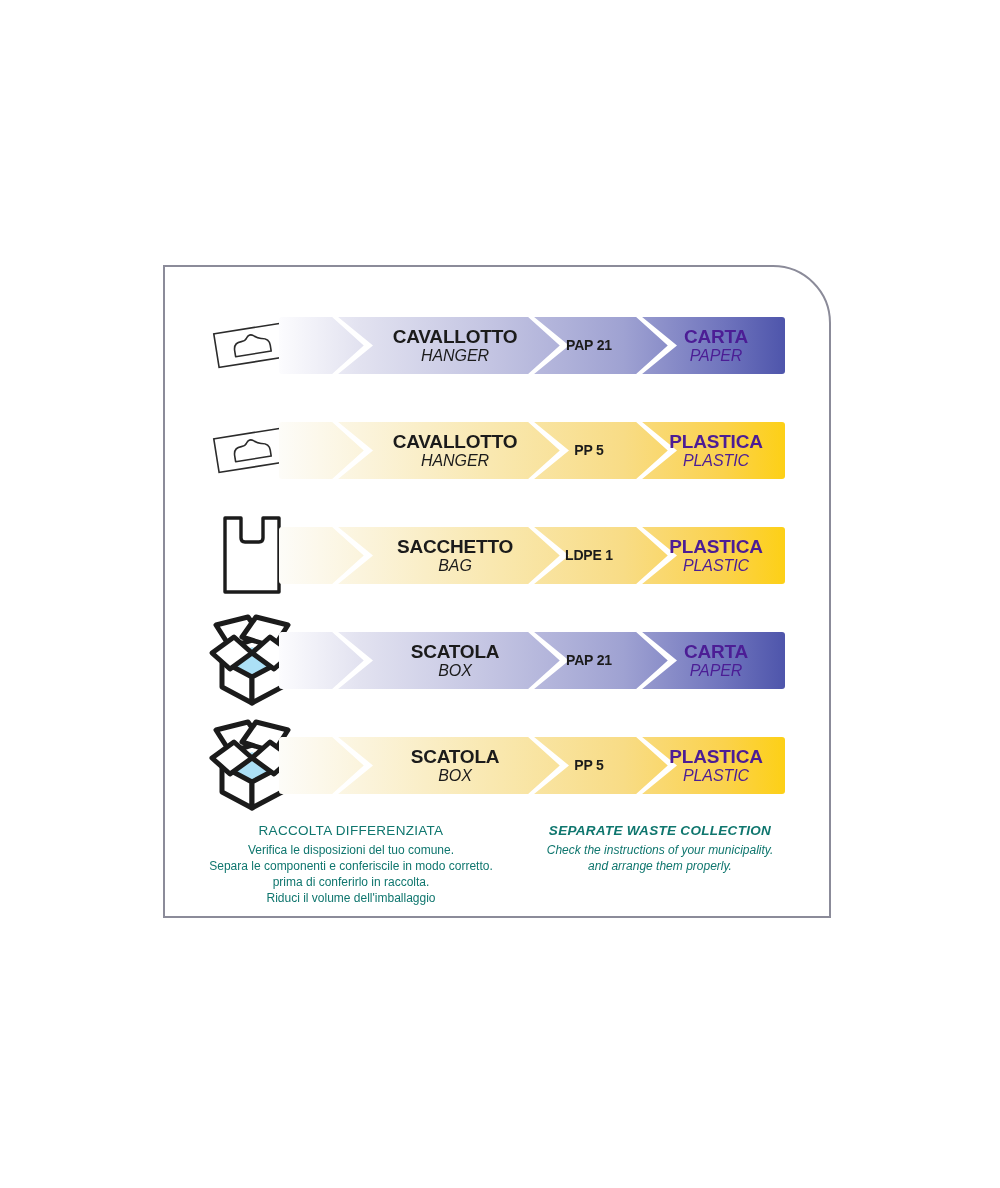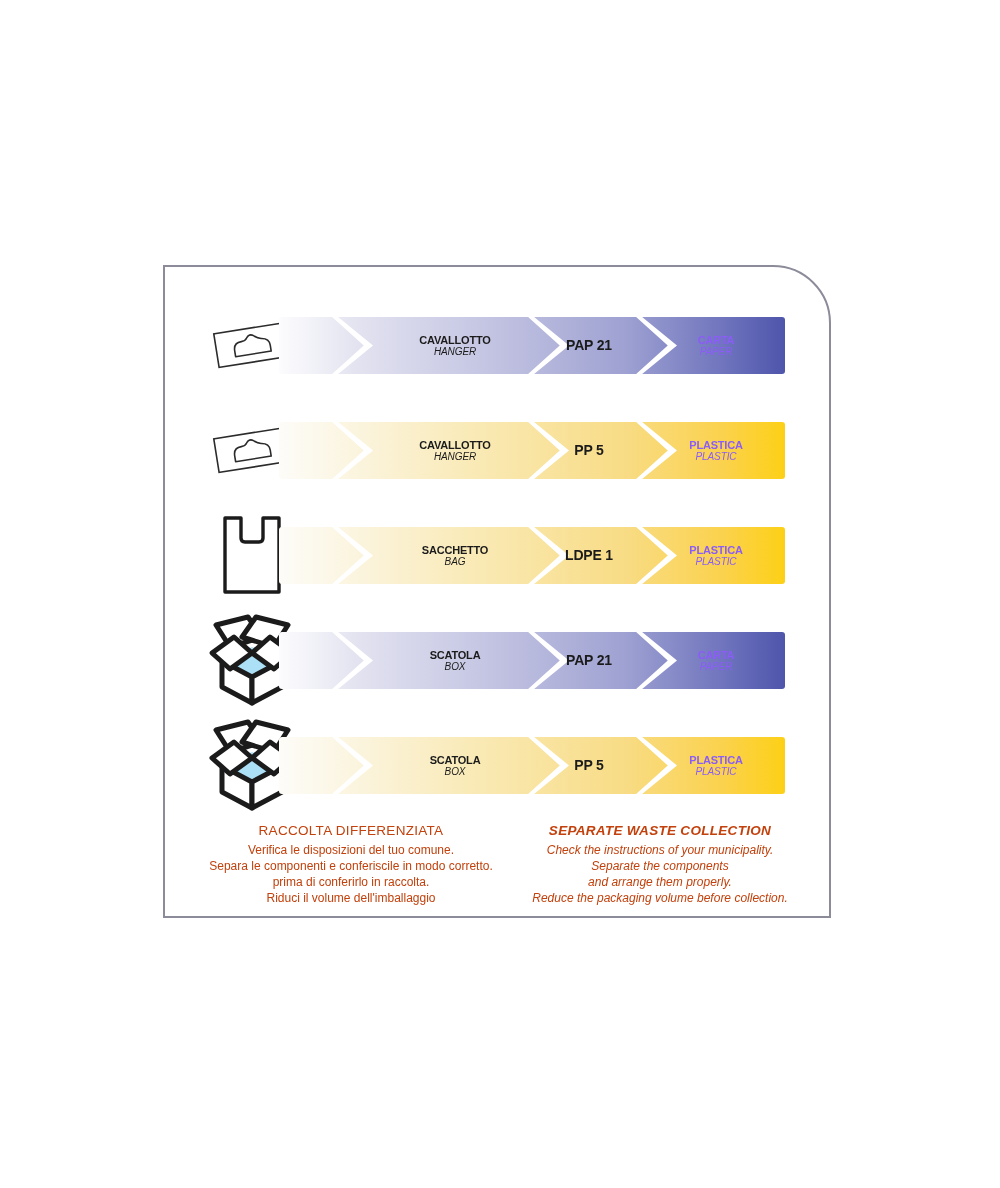--- a/index.html
+++ b/index.html
@@ -97,51 +97,51 @@
     height: 57px;
     display: flex;
     flex-direction: column;
     align-items: center;
     justify-content: center;
     line-height: 1.12;
     pointer-events: none;
   }
   .seg .it {
     font-weight: bold;
-    font-size: 11px;
+    font-size: 19px;
     letter-spacing: -0.2px;
     white-space: nowrap;
   }
   .seg .en {
     font-style: italic;
-    font-size: 10px;
+    font-size: 16px;
     letter-spacing: -0.1px;
     white-space: nowrap;
   }
   .seg.s-name { left: 96px;  width: 160px; }
   .seg.s-code { left: 258px; width: 104px; }
   .seg.s-mat  { left: 368px; width: 138px; }
 
   .dark .it, .dark .en { color: #1b1b1b; }
-  .light .it, .light .en { color: #8b5cf6; }
+  .light .it, .light .en { color: #4c1d95; }
   .seg.s-code .it { font-size: 14px; }
 
   
   .footer {
     position: absolute;
     left: 0;
     top: 556px;
     width: 100%;
     height: 90px;
   }
   .foot-col {
     position: absolute;
     top: 0;
     text-align: center;
-    color: #c2410c;
+    color: #0f766e;
   }
   .foot-col.it-col { left: 26px;  width: 320px; }
   .foot-col.en-col { left: 336px; width: 318px; }
   .foot-head {
     font-size: 13.5px;
     letter-spacing: 0.3px;
     margin-bottom: 4px;
   }
   .en-col .foot-head { font-style: italic; font-weight: bold; }
   .foot-line {
@@ -306,19 +306,17 @@
     <div class="foot-col it-col">
       <div class="foot-head">RACCOLTA DIFFERENZIATA</div>
       <div class="foot-line">Verifica le disposizioni del tuo comune.</div>
       <div class="foot-line">Separa le componenti e conferiscile in modo corretto.</div>
       <div class="foot-line">prima di conferirlo in raccolta.</div>
       <div class="foot-line">Riduci il volume dell'imballaggio</div>
     </div>
     <div class="foot-col en-col">
       <div class="foot-head">SEPARATE WASTE COLLECTION</div>
       <div class="foot-line">Check the instructions of your municipality.</div>
-      <div class="foot-line">Separate the components</div>
       <div class="foot-line">and arrange them properly.</div>
-      <div class="foot-line">Reduce the packaging volume before collection.</div>
     </div>
   </div>
 
 </div>
 
 </body></html>

